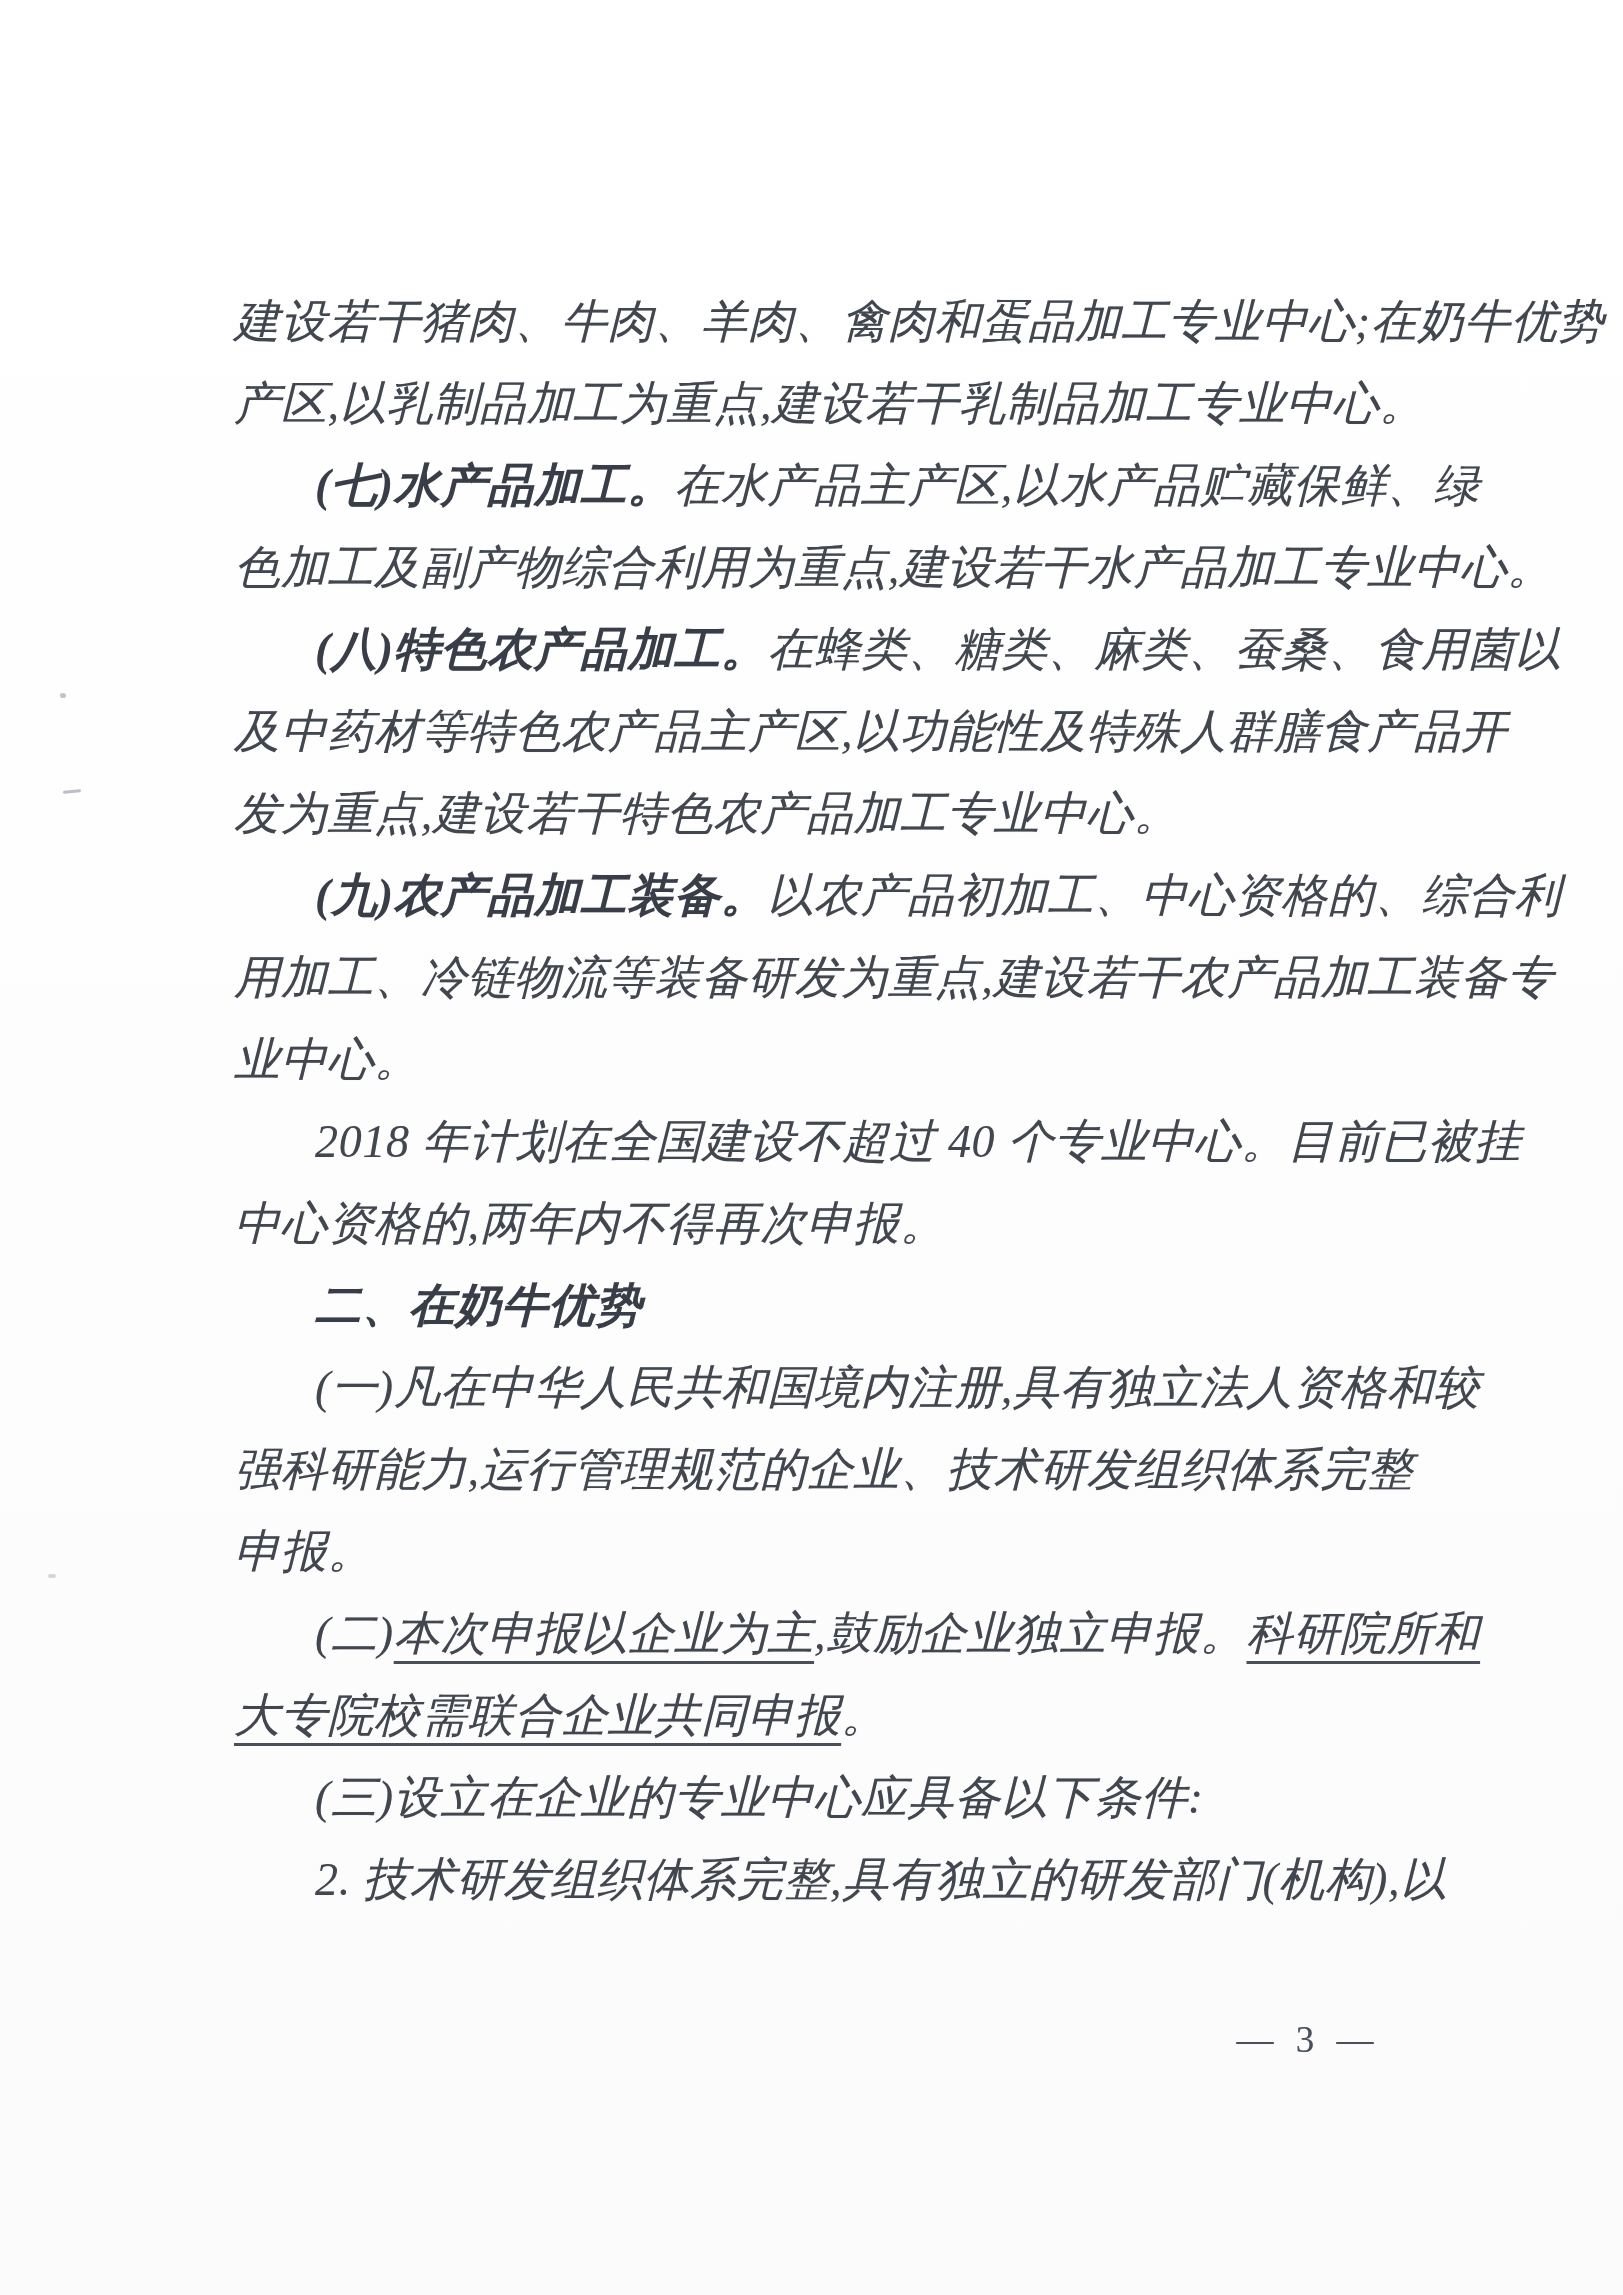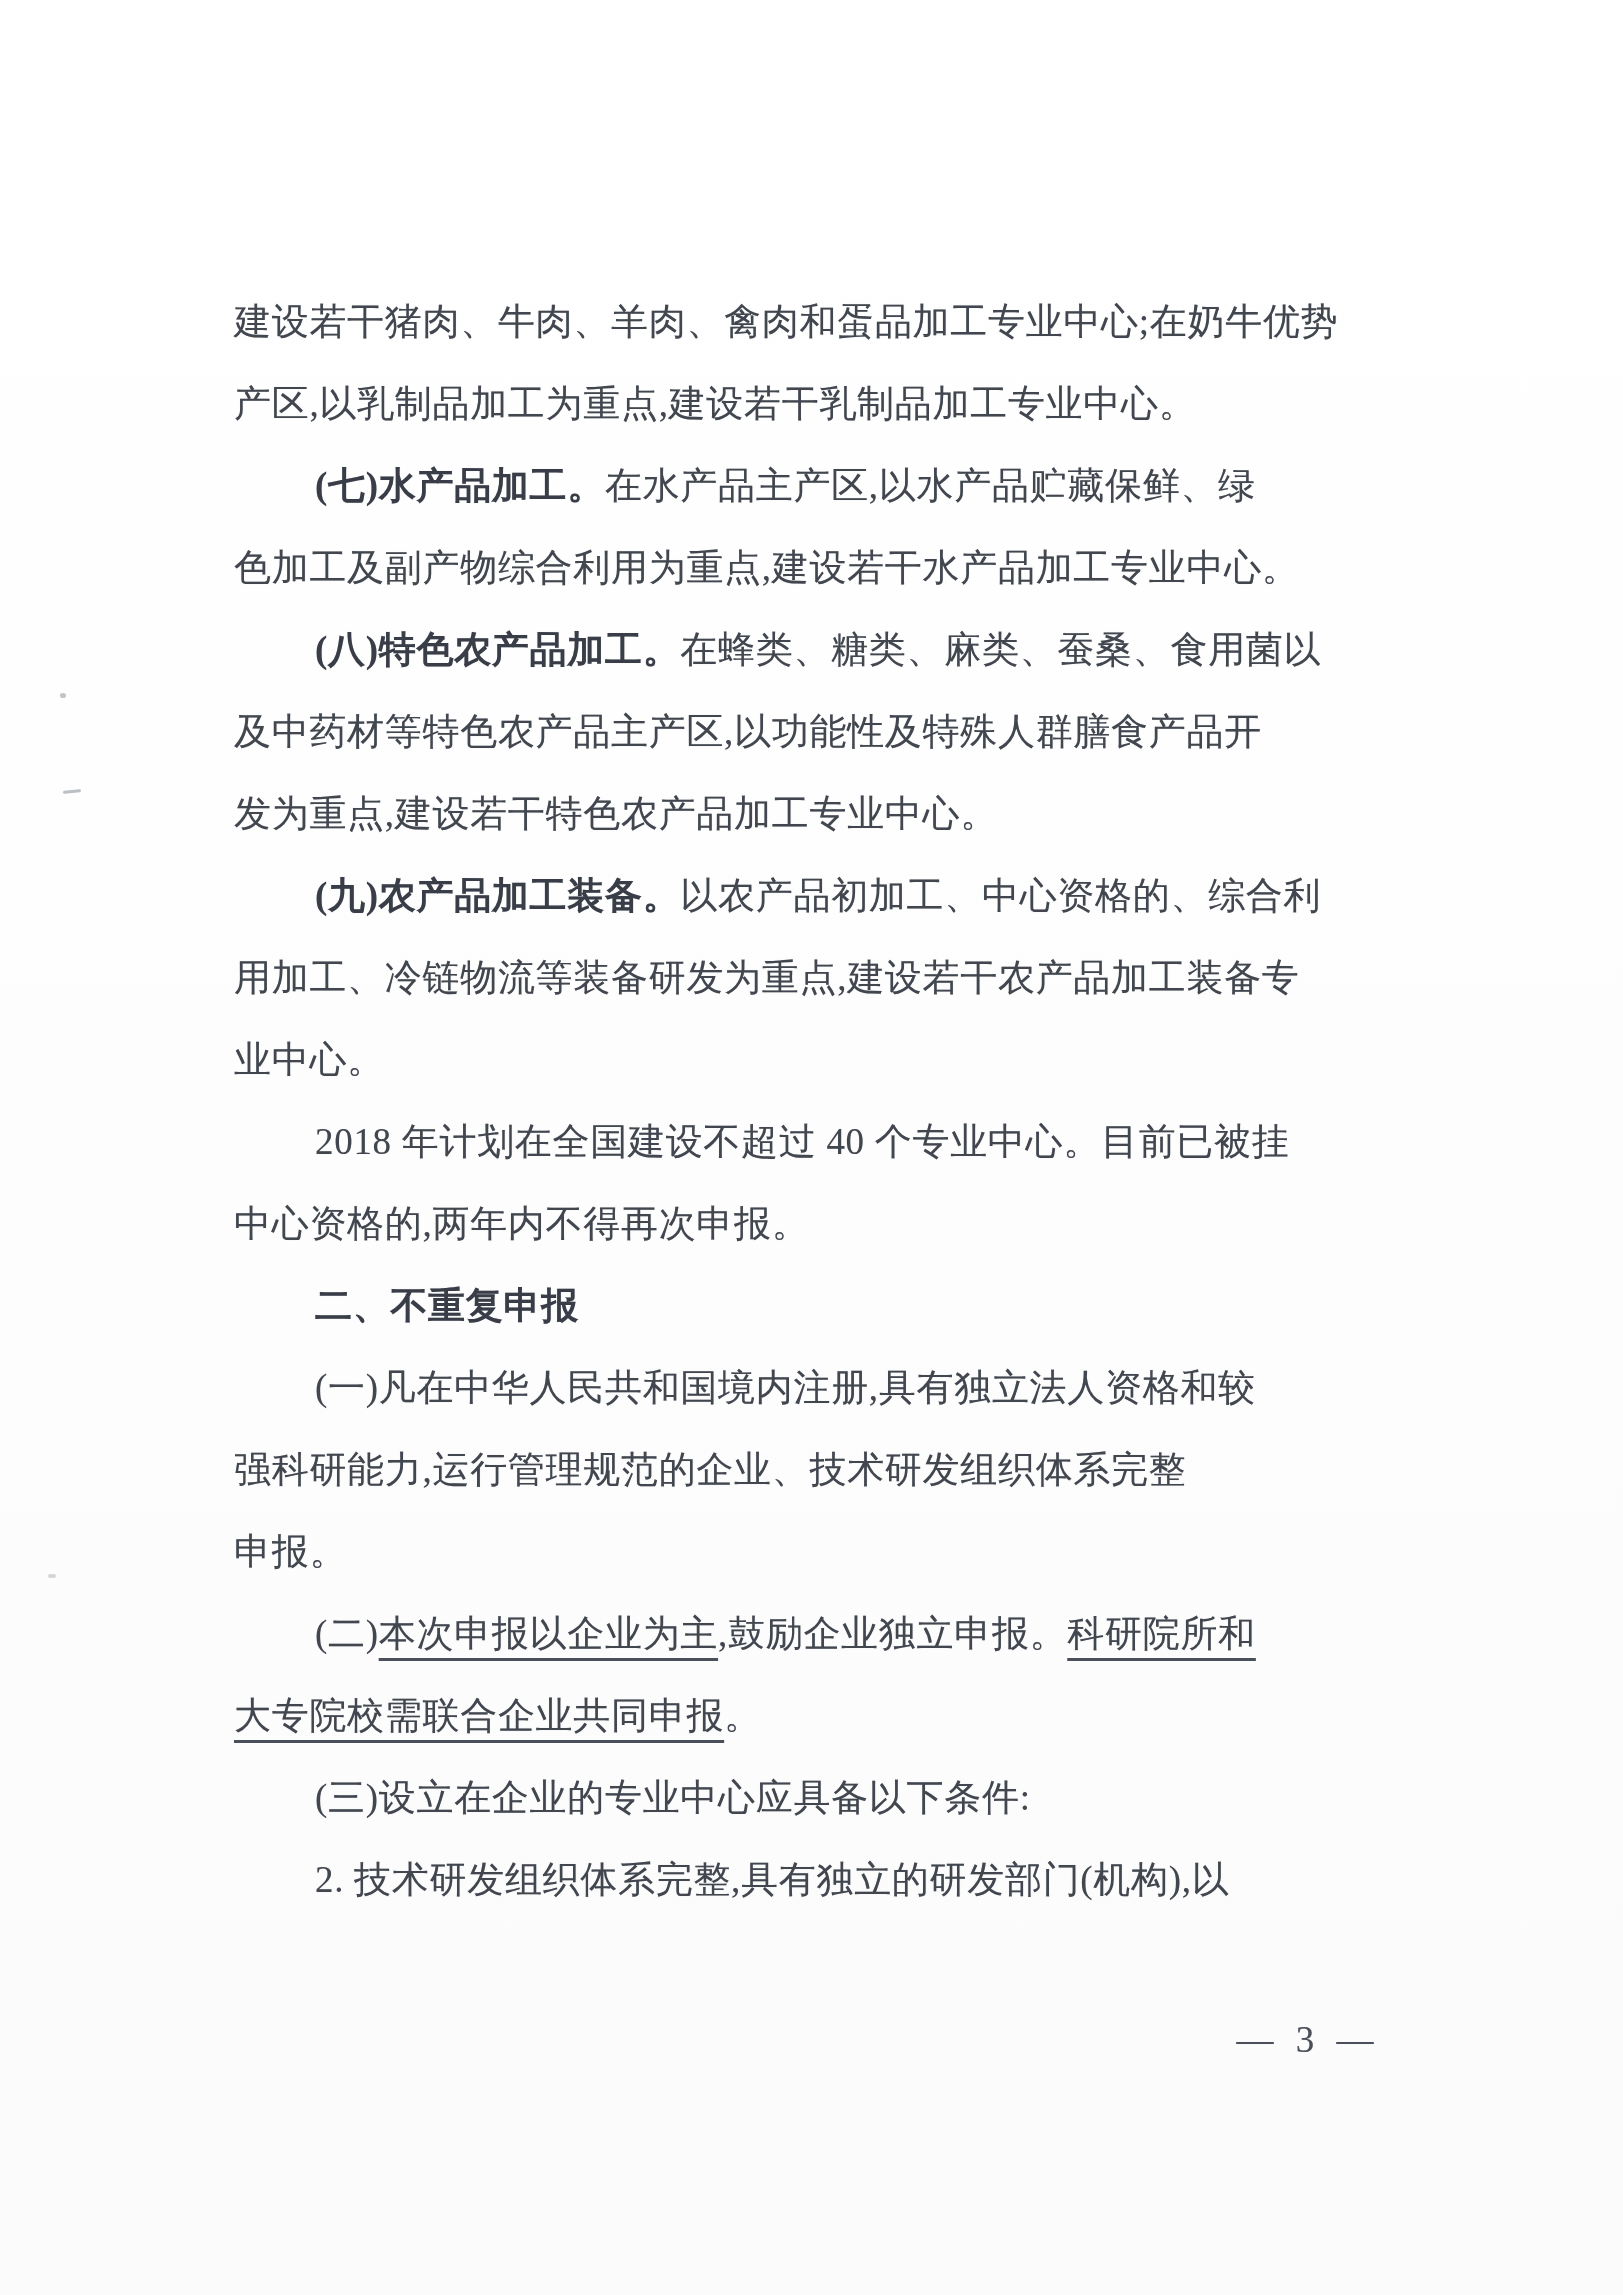--- a/index.html
+++ b/index.html
@@ -24,24 +24,25 @@
   .text-block {
     position: absolute;
     left: 234px;
     top: 281px;
     width: 1178px;
     color: #41464f;
   }
   .line {
     height: 82px;
     line-height: 82px;
-    font-size: 37px;
+    font-size: 46px;
     letter-spacing: 0.7px;
     white-space: nowrap;
     text-shadow: 0 0 0.7px rgba(65,70,79,0.35);
+    font-style: italic;
   }
   .line.indent {
     padding-left: 81px;
   }
   .run { font-weight: 400; }
   .run.bold {
     font-weight: 700;
     color: #383d47;
     text-align: right;
   }
@@ -96,21 +97,21 @@
 
     <div class="line"><span class="run">用加工、冷链物流等装备研发为重点,建设若干农产品加工装备专</span></div>
 
     <div class="line"><span class="run">业中心。</span></div>
 
     <div class="line indent"><span class="run">2018 年计划在全国建设不超过 40 个专业中心。目前已被挂</span></div>
 
 
     <div class="line"><span class="run">中心资格的,两年内不得再次申报。</span></div>
 
-    <div class="line indent"><span class="run bold">二、不重复申报</span></div>
+    <div class="line indent"><span class="run bold">二、在奶牛优势</span></div>
 
     <div class="line indent"><span class="run">(一)凡在中华人民共和国境内注册,具有独立法人资格和较</span></div>
 
     <div class="line"><span class="run">强科研能力,运行管理规范的企业、技术研发组织体系完整</span></div>
 
     <div class="line"><span class="run">申报。</span></div>
 
     <div class="line indent"><span class="run">(二)</span><span class="run underline">本次申报以企业为主</span><span class="run">,鼓励企业独立申报。</span><span class="run underline">科研院所和</span></div>
 
     <div class="line"><span class="run underline">大专院校需联合企业共同申报</span><span class="run">。</span></div>

